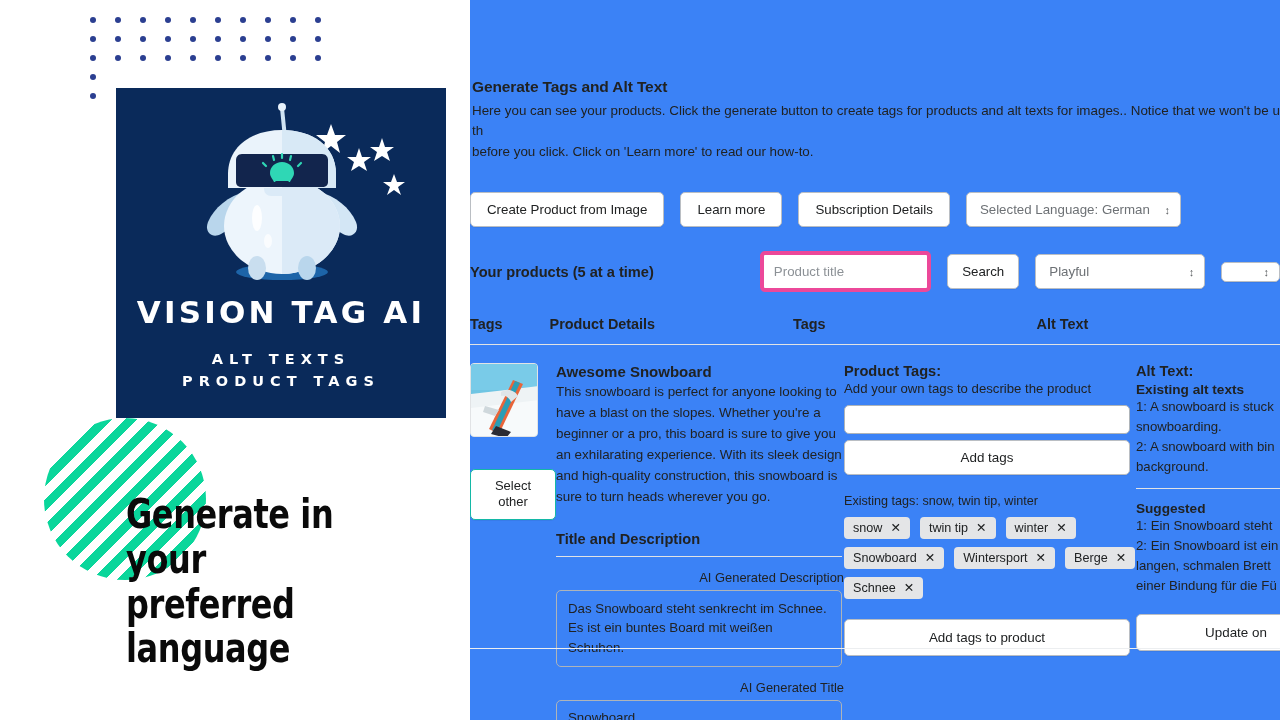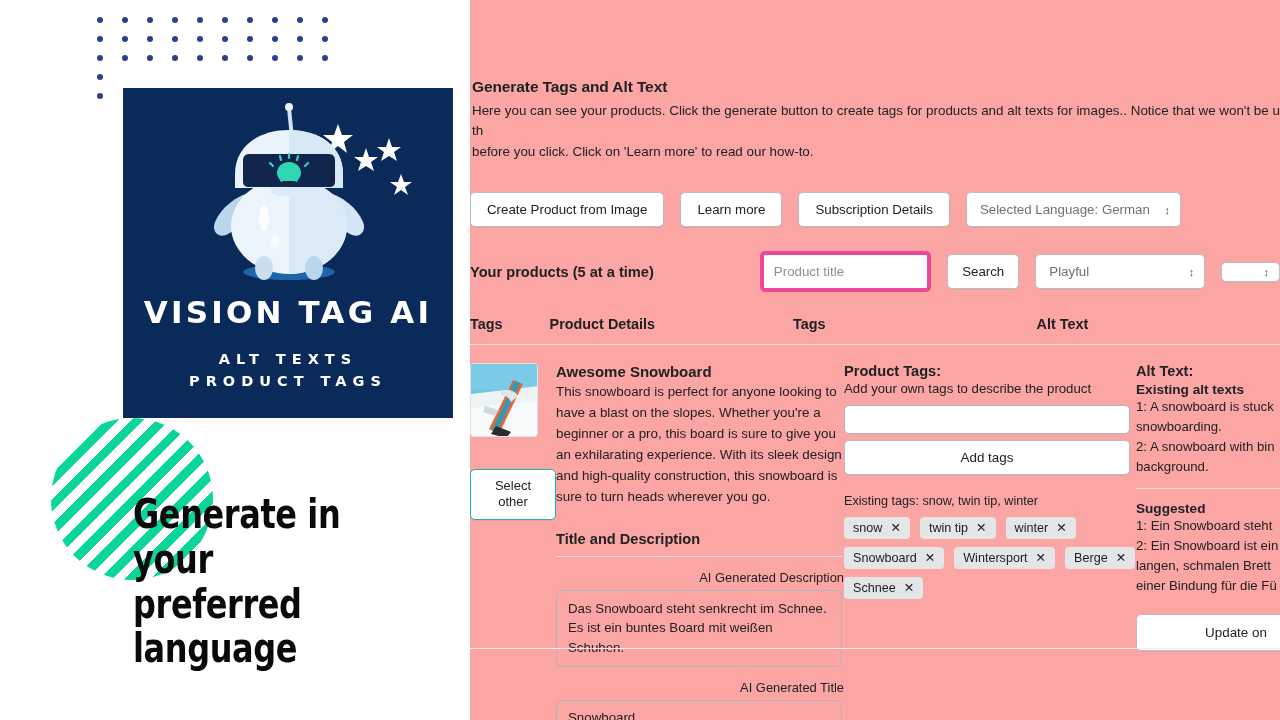--- a/index.html
+++ b/index.html
@@ -5,21 +5,21 @@
   * { box-sizing: border-box; margin: 0; padding: 0; }
   html, body {
     width: 1280px; height: 720px;
     background: #ffffff;
     font-family: "Liberation Sans", sans-serif;
     overflow: hidden;
   }
   .page { position: relative; width: 1280px; height: 720px; overflow: hidden; background:#fff; }
 
   
-  .promo { position:absolute; left:7px; top:0; width:470px; height:720px; overflow:hidden; }
+  .promo { position:absolute; left:0; top:0; width:470px; height:720px; overflow:hidden; }
 
   .dotgrid { position:absolute; left:88px; top:12px; }
   .dotrow { display:flex; gap:0; }
   .dot { width:25px; height:19px; position:relative; }
   .dot::after{
     content:""; position:absolute; left:2px; top:5px;
     width:6px; height:6px; border-radius:50%; background:#2b3f91;
   }
   .dot.hidden::after { display:none; }
 
@@ -50,21 +50,21 @@
   .tagline{
     position:absolute; left:126px; top:492px; width:360px;
     font-family:"DejaVu Sans", sans-serif;
     font-weight:700; font-size:40px; line-height:1.12; color:#0a0a0a;
     letter-spacing:-0.5px;
     transform: scaleX(0.80); transform-origin: left top;
   }
   .tagline .l2 { display:block; }
 
   
-  .app { position:absolute; left:470px; top:0; width:810px; height:720px; background:#fca5a5; }
+  .app { position:absolute; left:470px; top:0; width:810px; height:720px; background:#3b82f6; }
 
   .app-head { padding:78px 0 0 2px; }
   .app-title { font-size:15.5px; font-weight:700; color:#202223; letter-spacing:-0.1px; }
   .app-desc {
     margin-top:5px; font-size:13.4px; color:#202223; line-height:1.52;
     width:860px; white-space:pre-line;
   }
 
   .btnrow { display:flex; gap:16px; margin-top:30px; align-items:center; }
   .btn {
@@ -412,20 +412,21 @@
             </span>
             <span class="chip">
               <span>Berge</span>
               <span class="x">✕</span>
             </span>
             <span class="chip">
               <span>Schnee</span>
               <span class="x">✕</span>
             </span>
           </div>
+        <div class="tg-prodbtn">Add tags to product</div>
       </div>
 
       <div class="c-alt">
         <div class="alt-h">Alt Text:</div>
         <div class="alt-sub">Existing alt texts</div>
         <div class="alt-line">1: A snowboard is stuck
 snowboarding.
 2: A snowboard with bin
 background.</div>
         <div class="alt-rule"></div>

